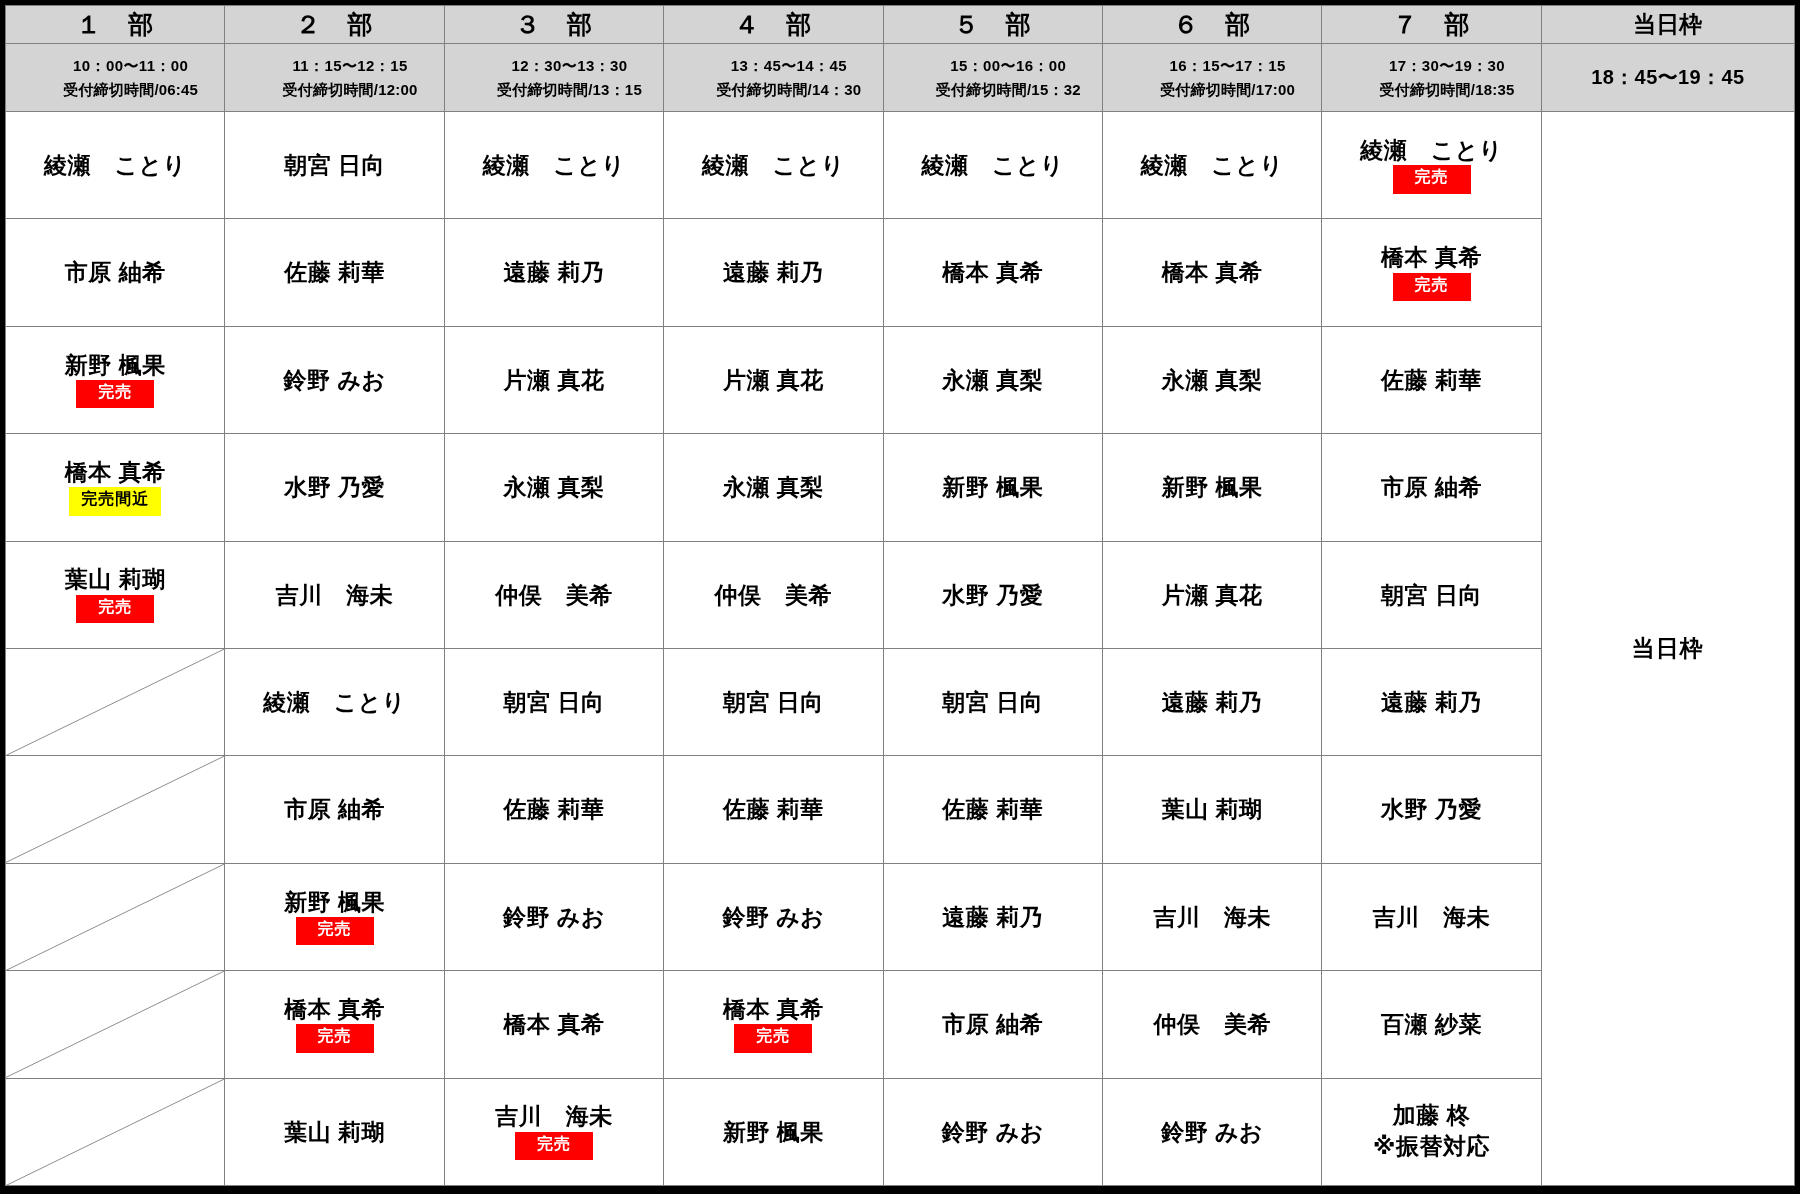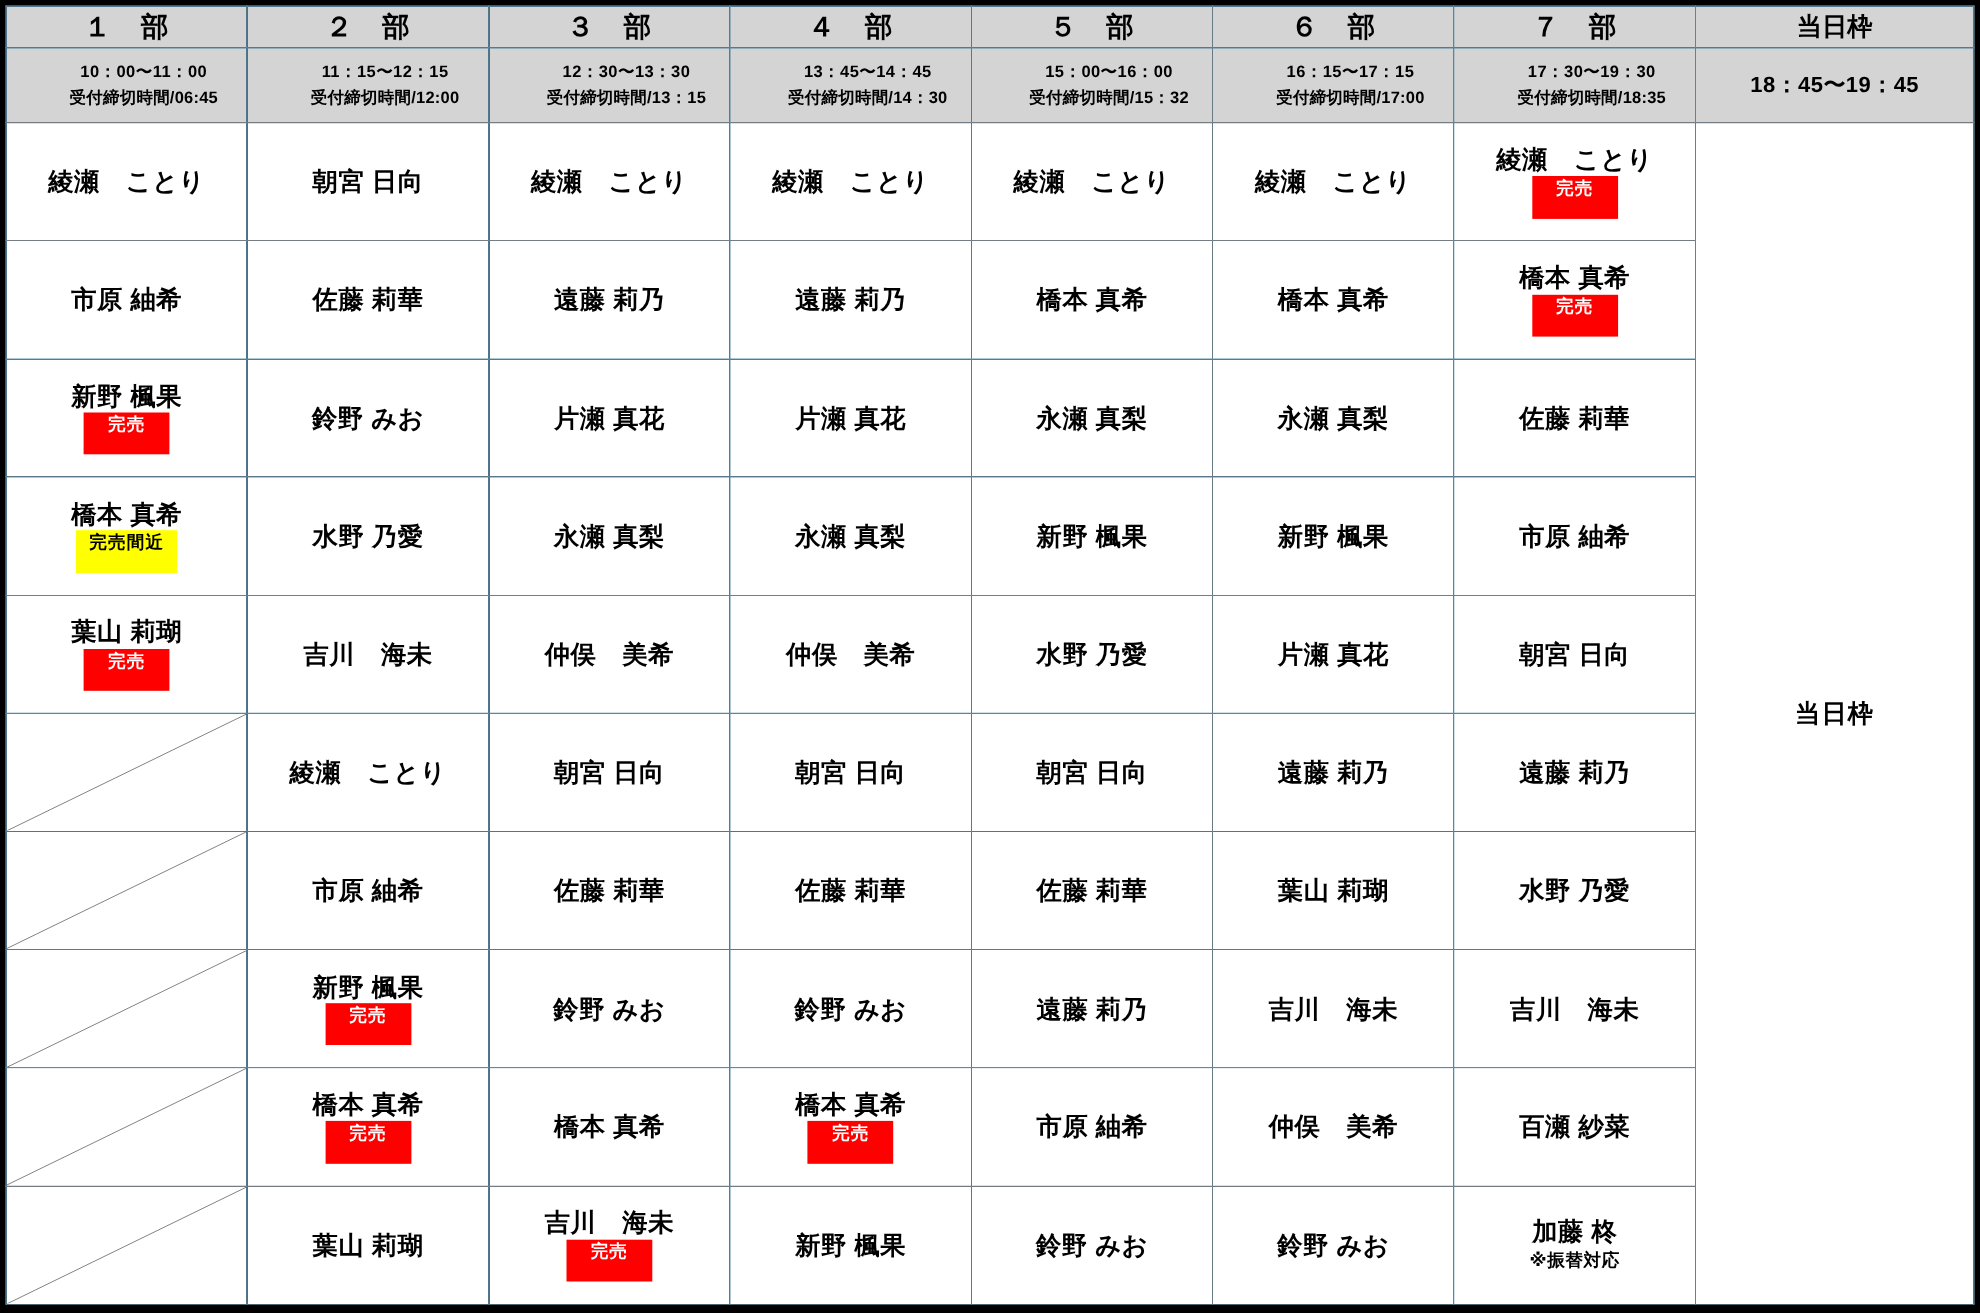--- a/index.html
+++ b/index.html
@@ -15,21 +15,21 @@
     width: 1800px;
     height: 1194px;
     background: #000000;
     padding: 5px 5px 8px 5px;
   }
   table.schedule {
     width: 1790px;
     height: 1181px;
     border-collapse: collapse;
     table-layout: fixed;
-    background: #0369a1;
+    background: #f97316;
   }
   table.schedule col.c-part { width: 195px; }
   table.schedule col.c-today { width: 225px; }
 
   th, td {
     border: 1px solid #808080;
     text-align: center;
     vertical-align: middle;
     padding: 0;
     position: relative;
@@ -83,31 +83,31 @@
   }
   .member-name {
     font-size: 23px;
     font-weight: bold;
     color: #000000;
     letter-spacing: 0.5px;
     line-height: 1.15;
     white-space: nowrap;
   }
   .member-note {
-    font-size: 16px;
+    font-size: 23px;
     font-weight: bold;
     color: #000000;
     letter-spacing: 0.5px;
     line-height: 1.3;
     margin-top: 4px;
     white-space: nowrap;
   }
   .status-badge {
     margin-top: 2px;
-    padding: 2px 22px 17px 22px;
+    padding: 2px 22px 7px 22px;
     font-size: 16px;
     font-weight: bold;
     line-height: 1.2;
     letter-spacing: 1px;
     white-space: nowrap;
   }
   .status-badge.sold-out {
     background: #ff0000;
     color: #ffffff;
   }

